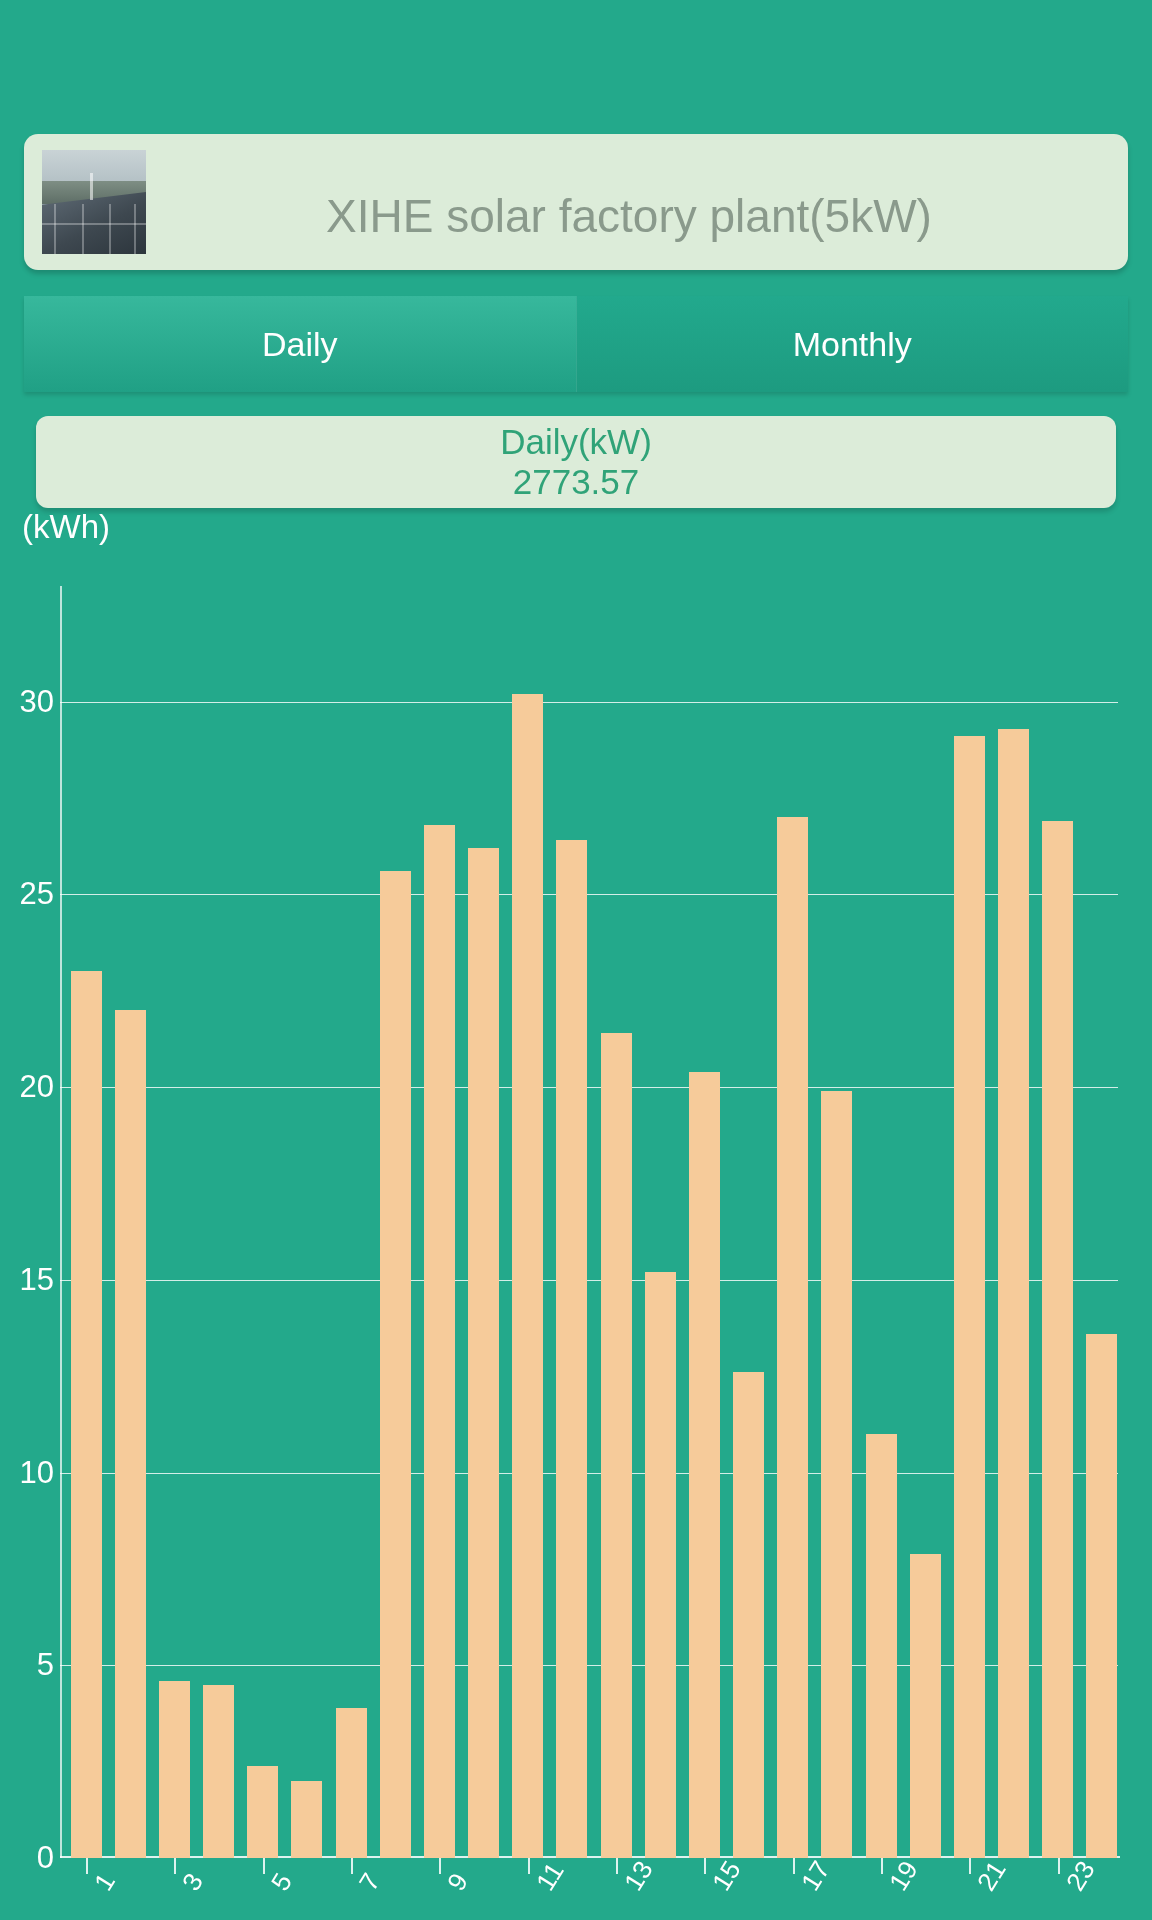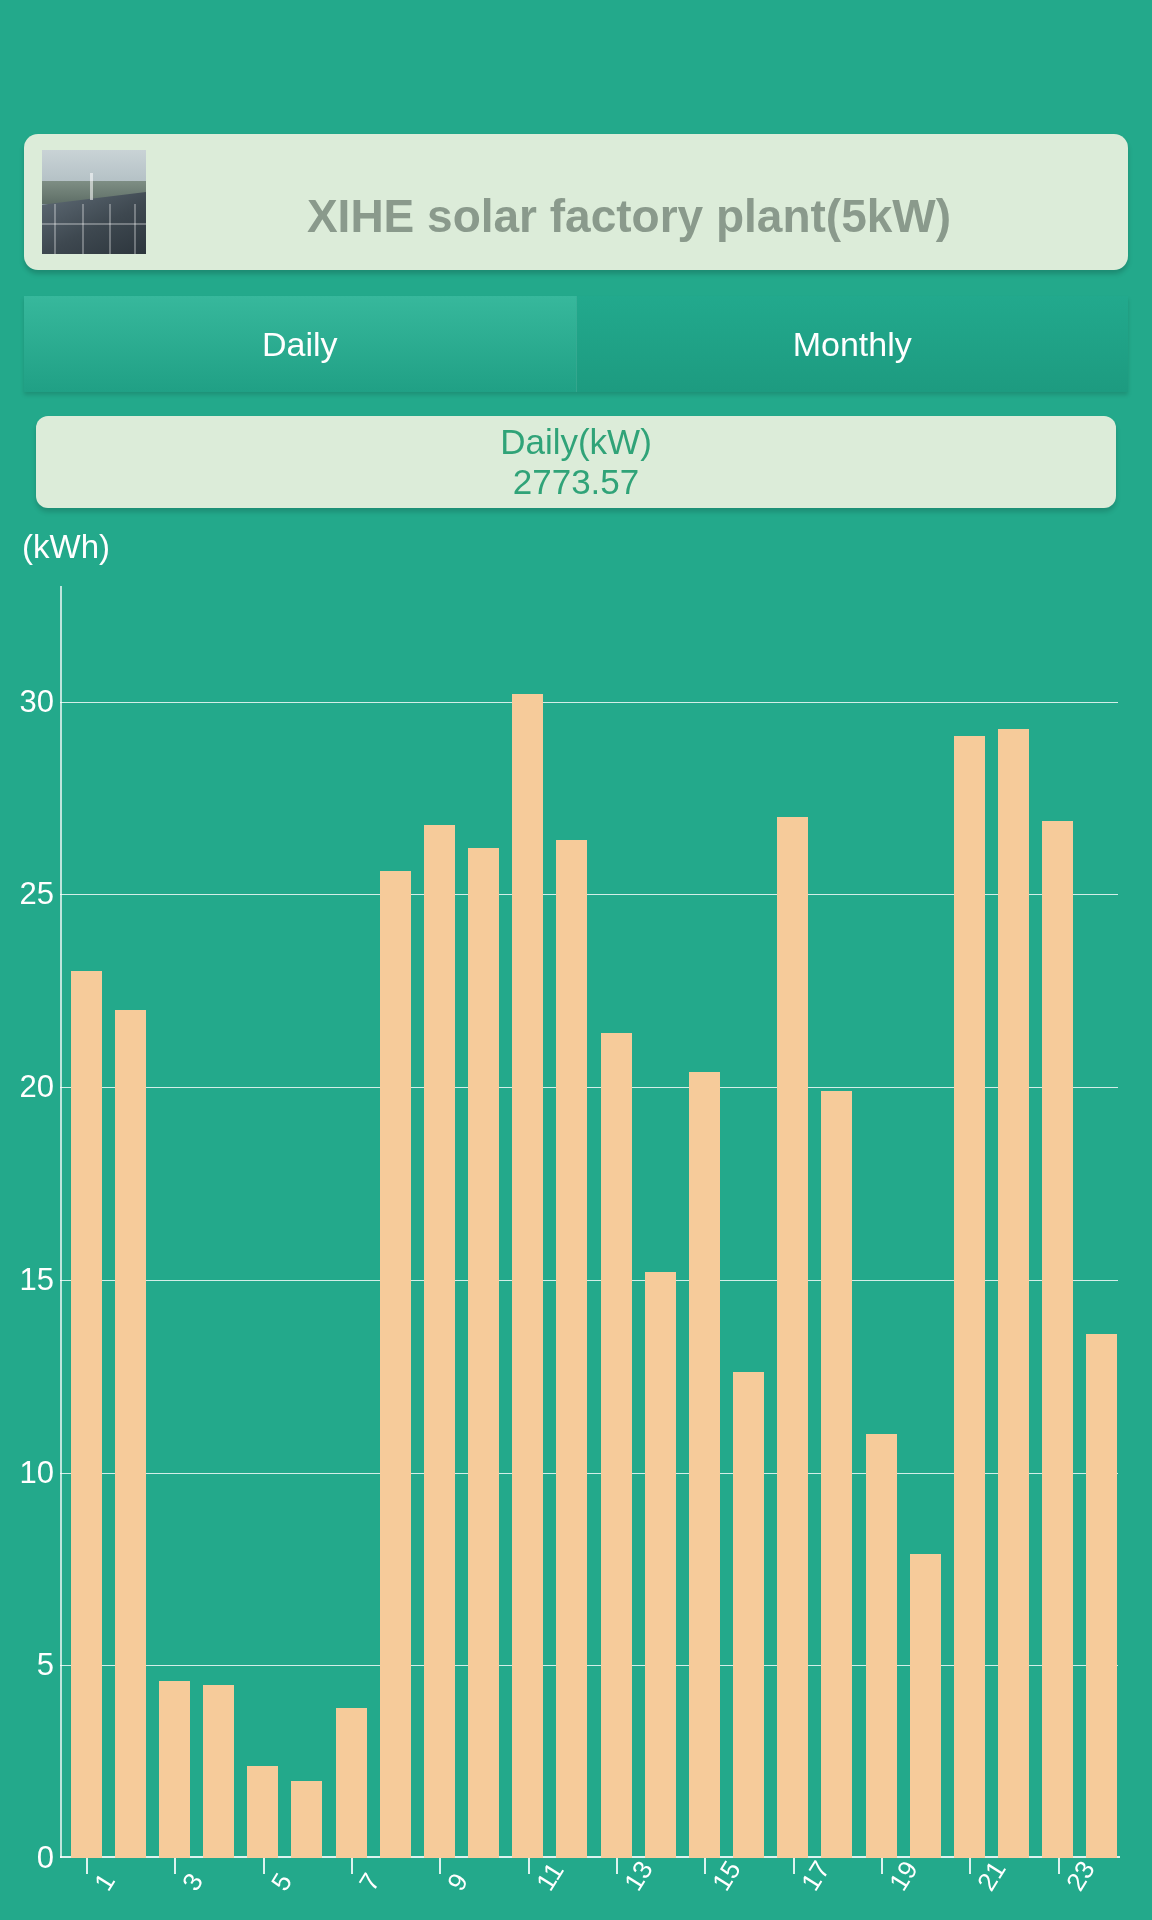--- a/index.html
+++ b/index.html
@@ -54,21 +54,21 @@
   .thumb-sky { position:absolute; left:0; top:0; width:100%; height:46%;
     background: linear-gradient(180deg,#c9d3d6 0%, #aab8bd 100%); }
   .thumb-trees { position:absolute; left:0; top:30%; width:100%; height:22%;
     background: linear-gradient(180deg,#7e8e84 0%, #5e6e66 100%); }
   .thumb-panel { position:absolute; left:-6%; top:46%; width:116%; height:60%;
     background: linear-gradient(160deg,#5a6670 0%, #3e4850 48%, #2b343b 100%);
     transform: skewY(-7deg); }
   .thumb-line { position:absolute; background: rgba(255,255,255,.30); }
   .plant-name {
     flex: 1; text-align: center;
-    color: #8a9a8c; font-size: 46px; font-weight: 700;
+    color: #8a9a8c; font-size: 46px; font-weight: 400;
     padding-right: 16px; white-space: nowrap; margin-top: 28px;
   }
 
   
   .tabs {
     position: absolute; left: 24px; top: 296px;
     width: 1104px; height: 96px;
     display: flex;
     box-shadow: 0 3px 4px rgba(0,0,0,.14);
   }
@@ -87,21 +87,21 @@
     background: #dcecd9; border-radius: 12px;
     box-shadow: 0 4px 5px rgba(0,0,0,.16);
     display: flex; flex-direction: column;
     align-items: center; justify-content: center;
     color: #30a378; line-height: 1.14;
   }
   .chart-title-panel div { font-size: 35px; }
 
   
   .unit-label {
-    position: absolute; left: 22px; top: 528px;
+    position: absolute; left: 22px; top: 508px;
     color: #ffffff; font-size: 33px;
   }
   .plot {
     position: absolute;
     left: 60px; top: 586px;
     width: 1060px; height: 1272px;
   }
   .axis-v { position: absolute; left: 0; top: 0; width: 2px; height: 1272px;
     background: rgba(255,255,255,.70); }
   .axis-h { position: absolute; left: 0; bottom: 0; width: 1060px; height: 2px;

